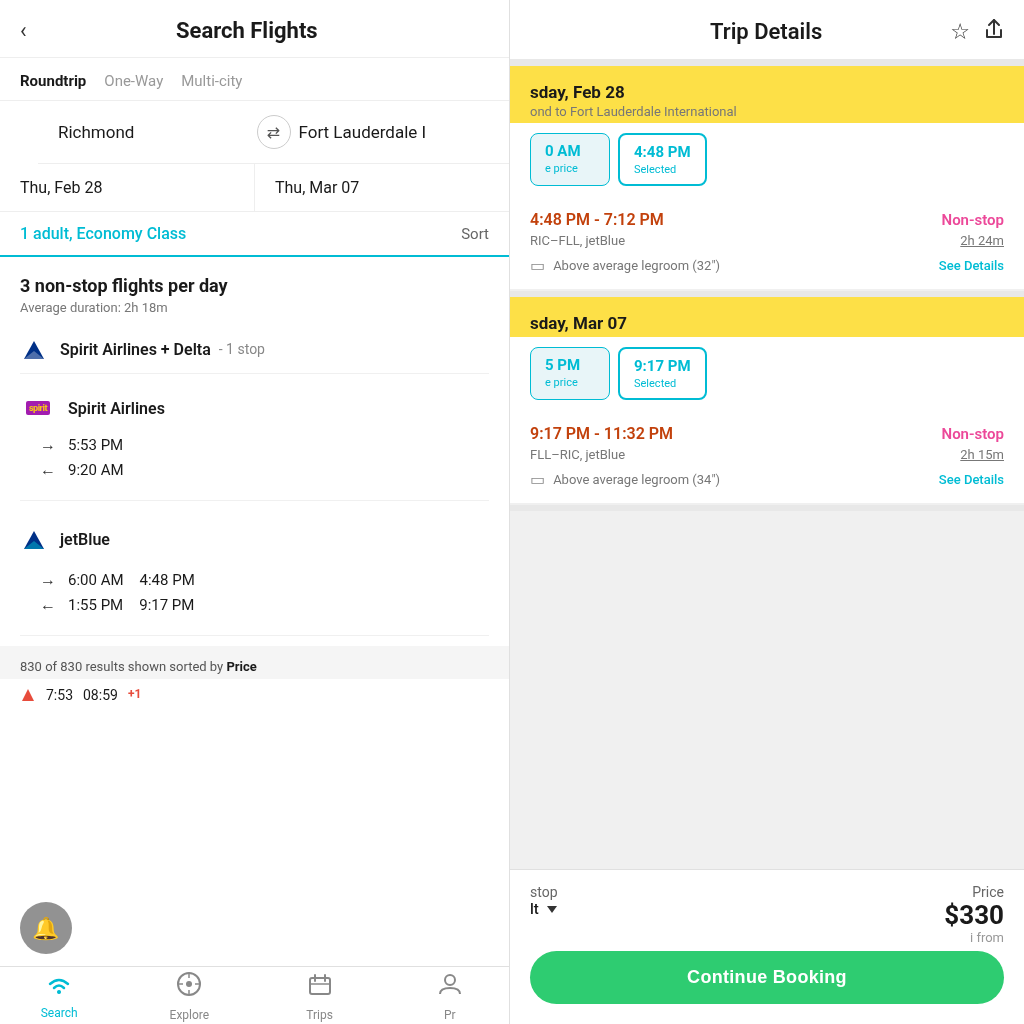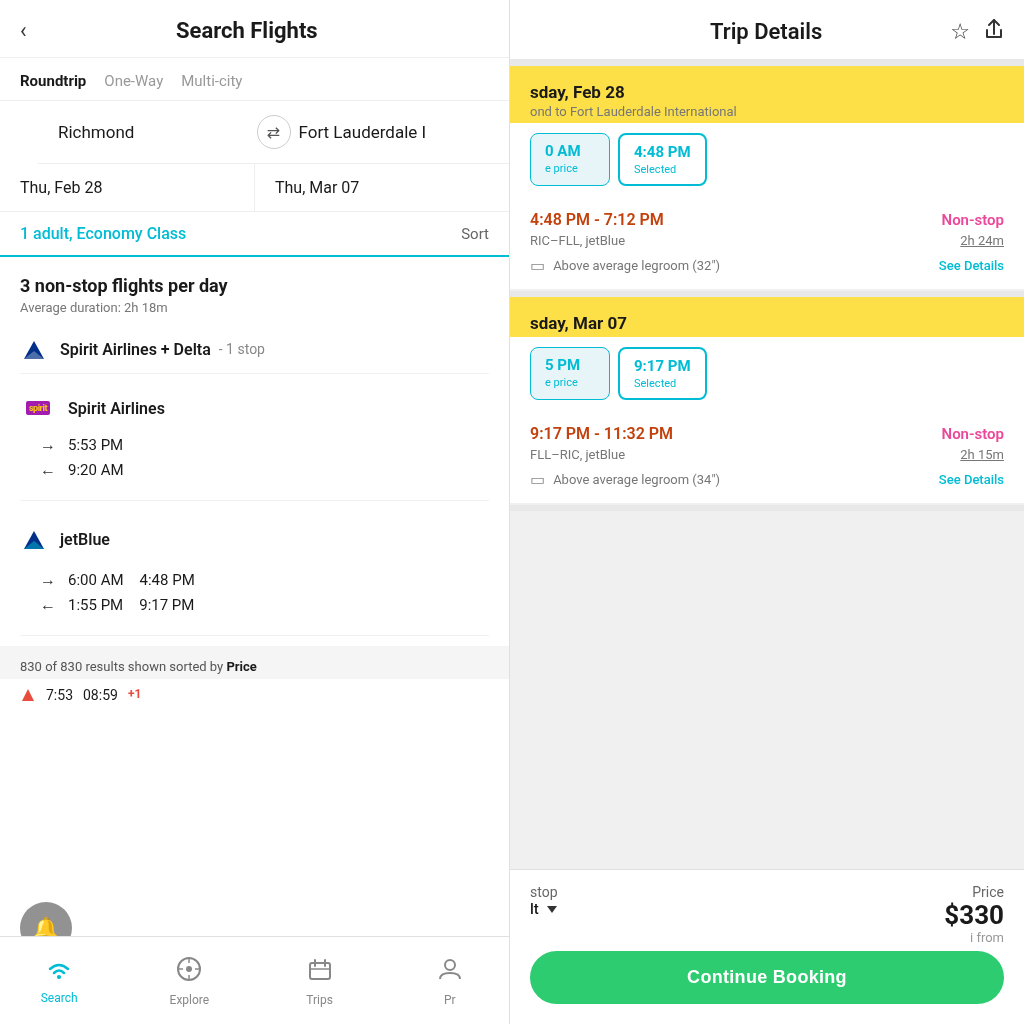--- a/index.html
+++ b/index.html
@@ -263,21 +263,21 @@
       font-size: 22px;
       color: #fff;
     }
 
     
     .bottom-nav {
       position: absolute;
       bottom: 0;
       left: 0;
       right: 0;
-      height: 88px;
+      height: 58px;
       background: #fff;
       border-top: 1px solid #e0e0e0;
       display: flex;
       align-items: center;
       justify-content: space-around;
       gap: 12px;
     }
 
     .nav-item {
       display: flex;

